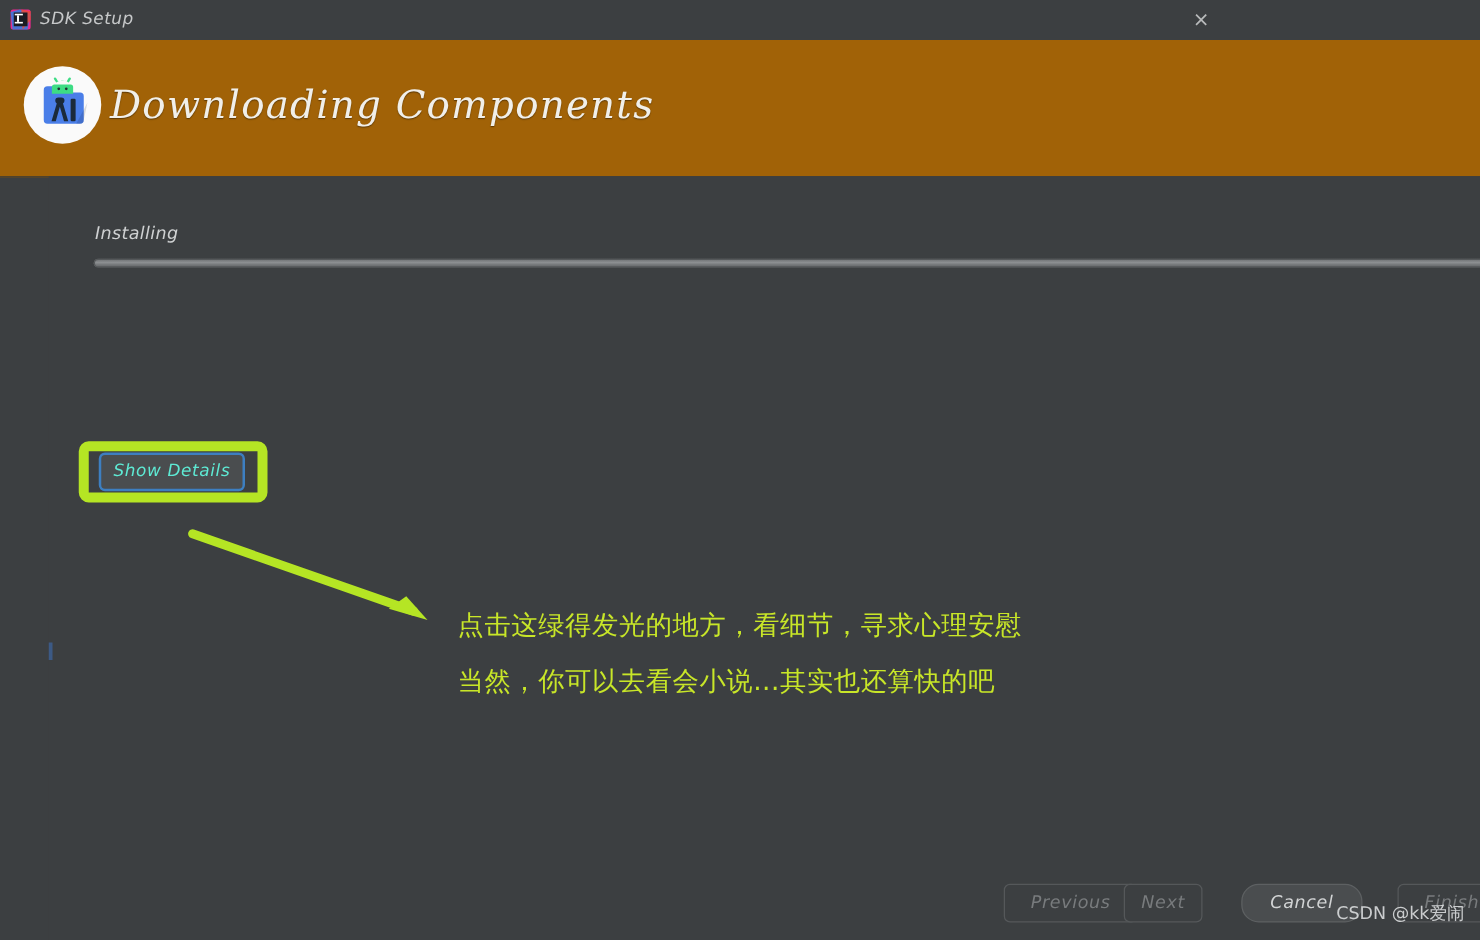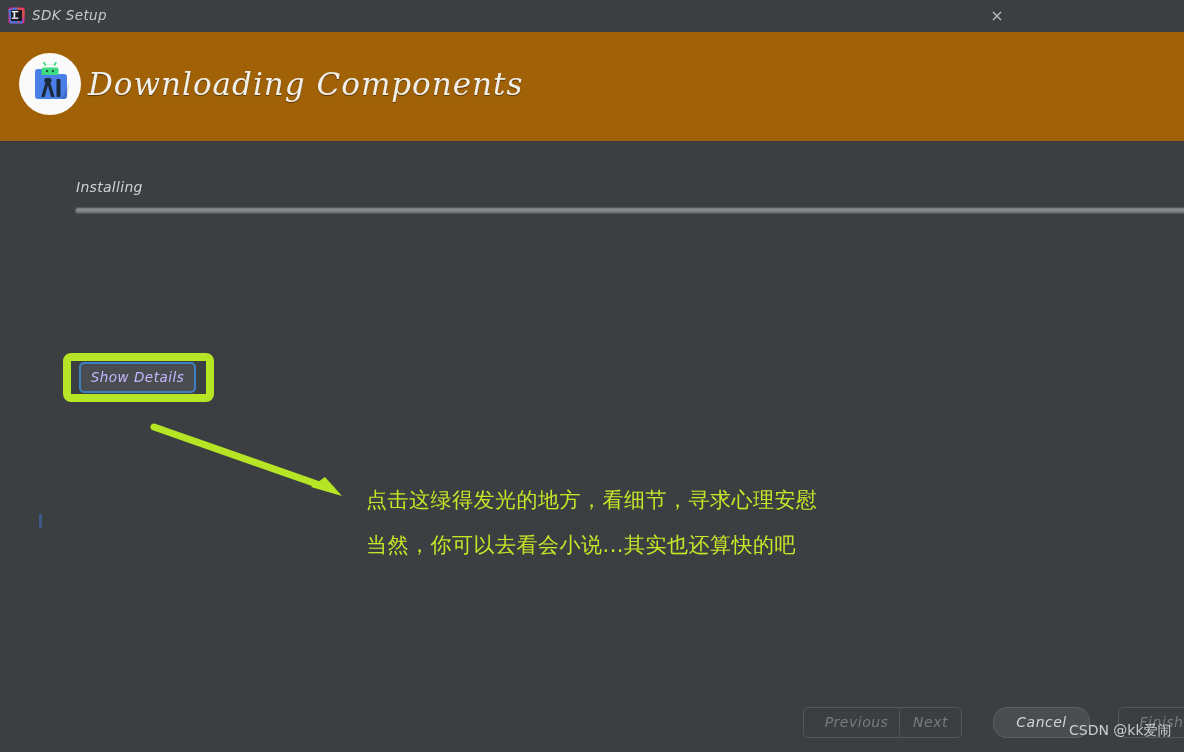--- a/index.html
+++ b/index.html
@@ -38,21 +38,20 @@
   }
 
   
   .titlebar {
     position: absolute;
     left: 0; top: 0;
     width: 984px;
     height: 32px;
     background: #3c3f41;
     border-bottom: 1px solid #323437;
-    padding-left: 36px;
   }
   .titlebar-icon {
     position: absolute;
     left: 8px; top: 7px;
     width: 17px; height: 17px;
   }
   .titlebar-title {
     position: absolute;
     left: 32px; top: 7px;
     font-family: "DejaVu Sans", sans-serif;
@@ -154,21 +153,21 @@
     box-sizing: border-box;
   }
   .show-details-btn {
     position: absolute;
     left: 40px; top: 221px;
     width: 117px;
     height: 31px;
     background: #4a4d4f;
     border: 2px solid #3d7fc1;
     border-radius: 5px;
-    color: #c4b5fd;
+    color: #5eead4;
     font-family: "DejaVu Sans", sans-serif;
     font-style: italic;
     font-size: 13.5px;
     letter-spacing: .5px;
     text-align: center;
     line-height: 27px;
     cursor: pointer;
     box-sizing: border-box;
   }
 

